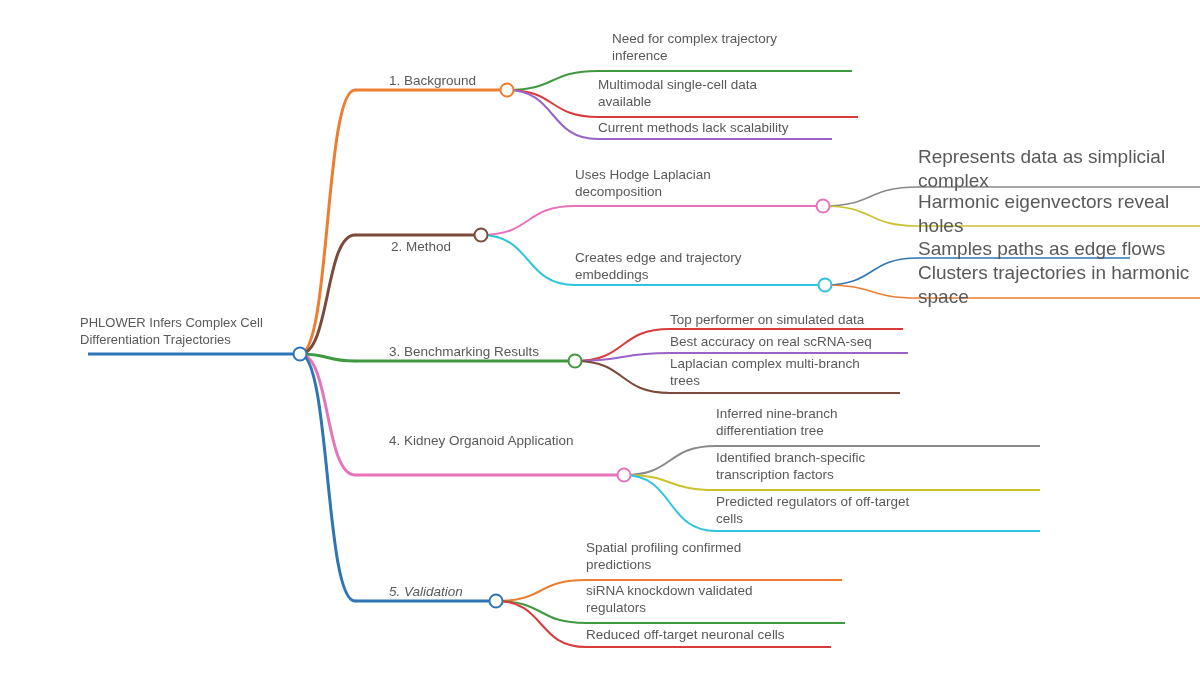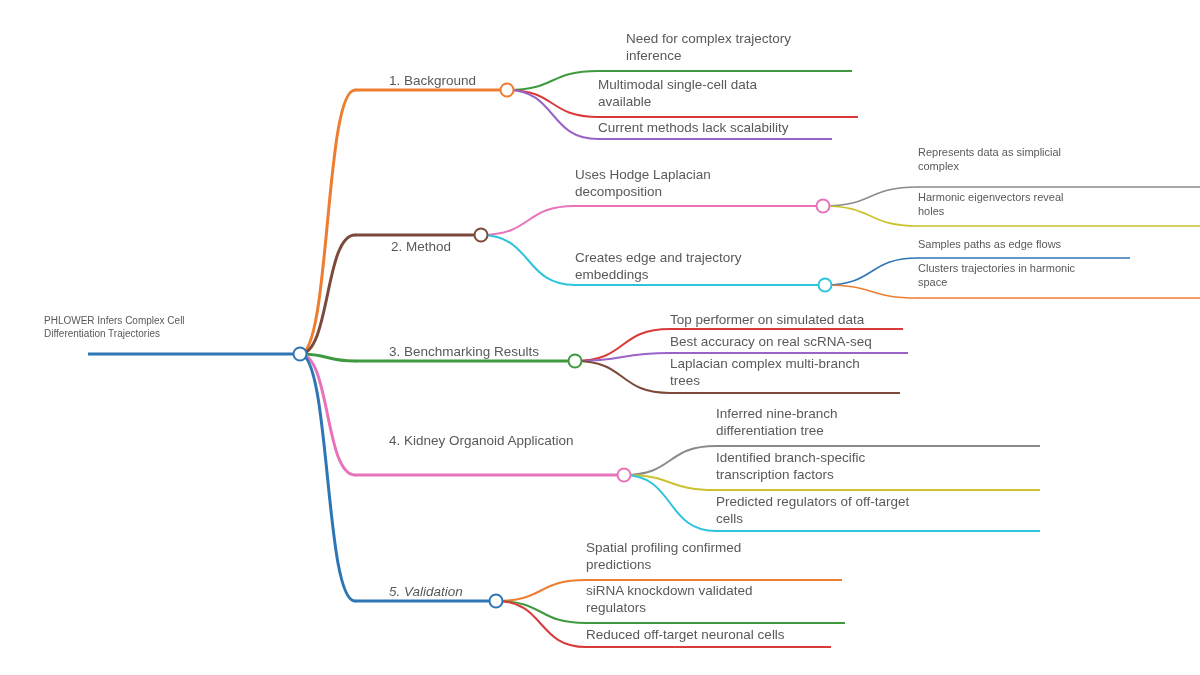--- a/index.html
+++ b/index.html
@@ -1,24 +1,24 @@
 <!DOCTYPE html>
 <html><head>
 <meta charset="utf-8">
 <style>
   html,body{margin:0;padding:0;background:#ffffff;}
   body{width:1200px;height:675px;overflow:hidden;
        font-family:"Liberation Sans","DejaVu Sans",sans-serif;}
   #mindmap{position:relative;width:1200px;height:675px;background:#fff;}
   #edges{position:absolute;left:0;top:0;width:1200px;height:675px;}
   .label{position:absolute;color:#595959;white-space:pre-line;line-height:1.28;}
-  .lvl0{font-size:10px;text-align:left;}
+  .lvl0{font-size:13px;text-align:left;margin-left:36px;}
   .lvl1{font-size:13.5px;}
   .lvl2{font-size:13.5px;}
-  .lvl3{font-size:11px;}
+  .lvl3{font-size:19px;}
 </style>
 </head>
 <body>
 
 <div id="mindmap">
   <svg id="edges" viewBox="0 0 1200 675" xmlns="http://www.w3.org/2000/svg">
       <line x1="88" y1="354" x2="300" y2="354" stroke="#2e75b6" stroke-width="3" stroke-linecap="butt"></line>
       <path d="M 300 354 C 330.25 354, 324.75 90, 355 90" fill="none" stroke="#ed7d31" stroke-width="3" stroke-linecap="round"></path>
       <line x1="355" y1="90" x2="507" y2="90" stroke="#ed7d31" stroke-width="3" stroke-linecap="butt"></line>
       <path d="M 507 90 C 557.05 90, 547.95 71, 598 71" fill="none" stroke="#3f9a3f" stroke-width="2" stroke-linecap="round"></path>
@@ -71,21 +71,21 @@
       <line x1="586" y1="623" x2="845" y2="623" stroke="#3f9a3f" stroke-width="2" stroke-linecap="butt"></line>
       <path d="M 496 601 C 545.5 601, 536.5 647, 586 647" fill="none" stroke="#d93b3b" stroke-width="2" stroke-linecap="round"></path>
       <line x1="586" y1="647" x2="831" y2="647" stroke="#d93b3b" stroke-width="2" stroke-linecap="butt"></line>
       <circle cx="496" cy="601" r="6.5" fill="#ffffff" stroke="#2e75b6" stroke-width="2"></circle>
       <circle cx="300" cy="354" r="6.5" fill="#ffffff" stroke="#2e75b6" stroke-width="2"></circle>
     </svg>
   <div id="labels">
       <div class="label lvl0" style="left: 44px; top: 315px;">PHLOWER Infers Complex Cell
 Differentiation Trajectories</div>
       <div class="label lvl1" style="left: 389px; top: 72px; text-align: center;">1. Background</div>
-      <div class="label lvl2" style="left: 626px; top: 30px;">Need for complex trajectory
+      <div class="label lvl2" style="left: 612px; top: 30px;">Need for complex trajectory
 inference</div>
       <div class="label lvl2" style="left: 598px; top: 76px;">Multimodal single-cell data
 available</div>
       <div class="label lvl2" style="left: 598px; top: 119px;">Current methods lack scalability</div>
       <div class="label lvl1" style="left: 391px; top: 217px; margin-top: 21px;">2. Method</div>
       <div class="label lvl2" style="left: 575px; top: 166px;">Uses Hodge Laplacian
 decomposition</div>
       <div class="label lvl3" style="left: 918px; top: 145px;">Represents data as simplicial
 complex</div>
       <div class="label lvl3" style="left: 918px; top: 190px;">Harmonic eigenvectors reveal

